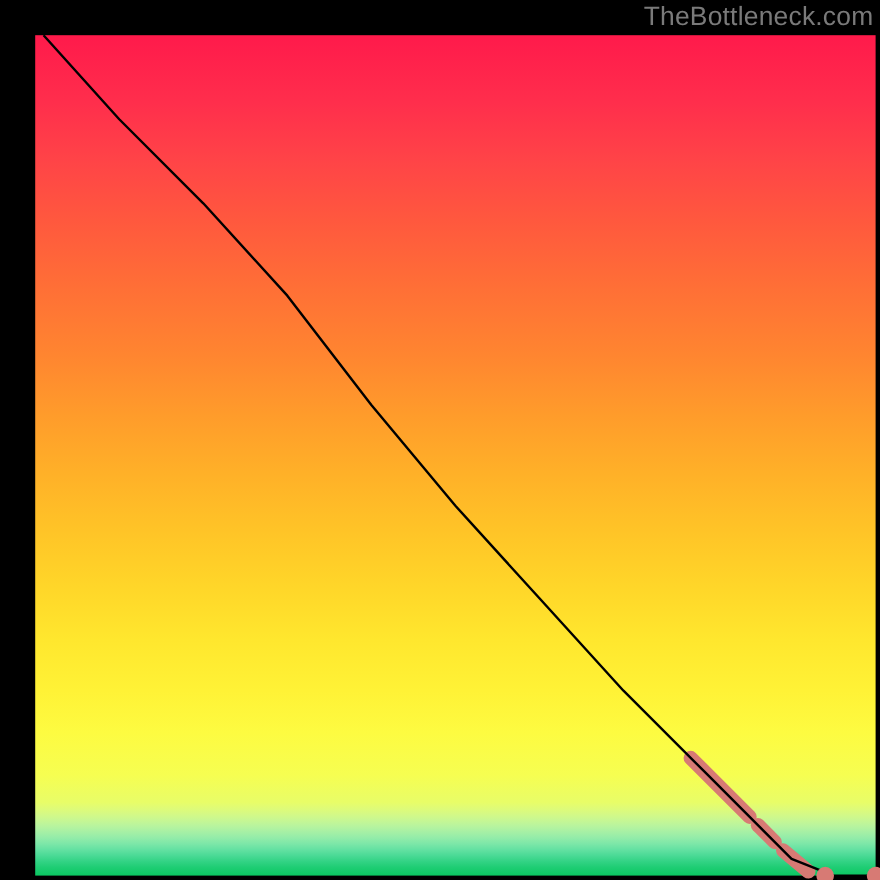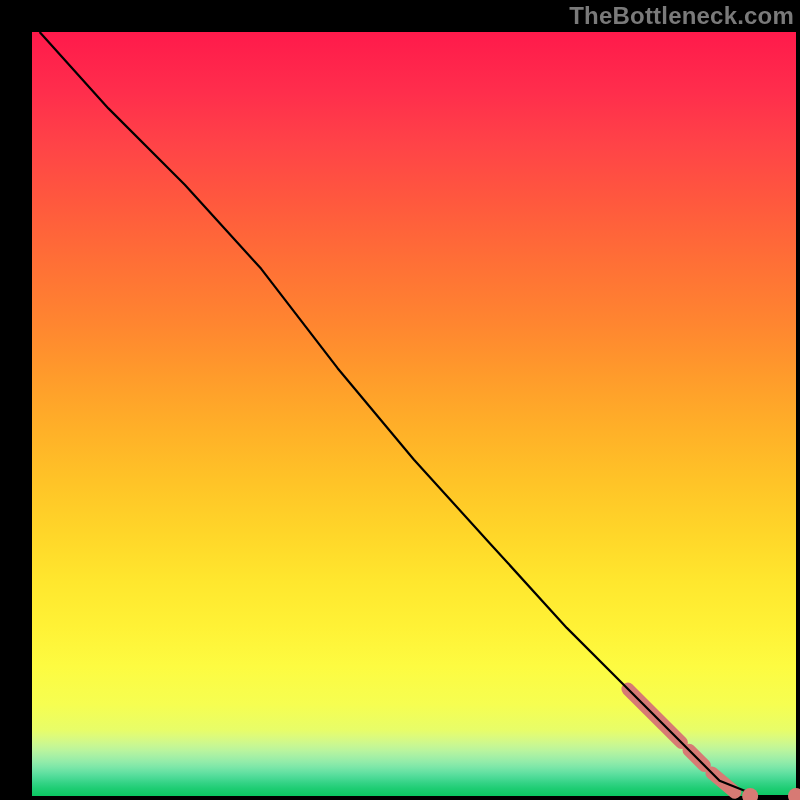--- a/index.html
+++ b/index.html
@@ -15,21 +15,21 @@
     position: relative;
     width: 800px;
     height: 800px;
   }
   .watermark {
     position: absolute;
     top: 2px;
     right: 6px;
     color: #7a7a7a;
     font-size: 24px;
-    font-weight: 700;
+    font-weight: 400;
     letter-spacing: 0.2px;
     z-index: 10;
     user-select: none;
   }
   svg.plot {
     position: absolute;
     left: 0;
     top: 0;
     width: 800px;
     height: 800px;

